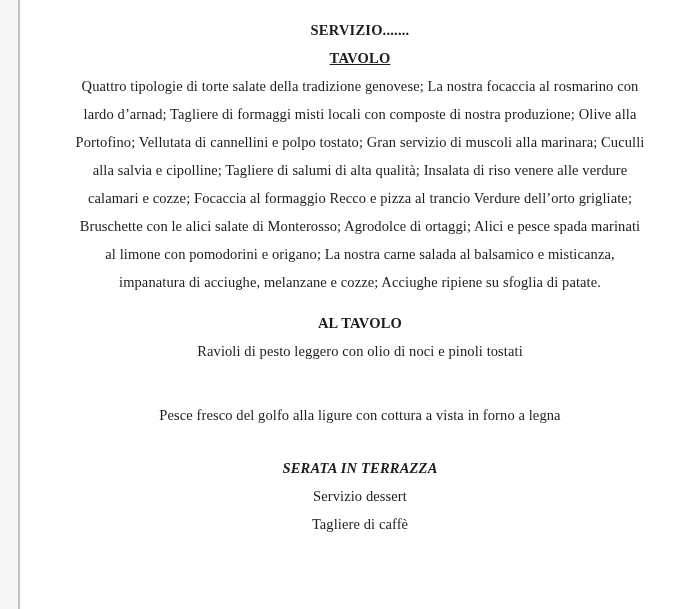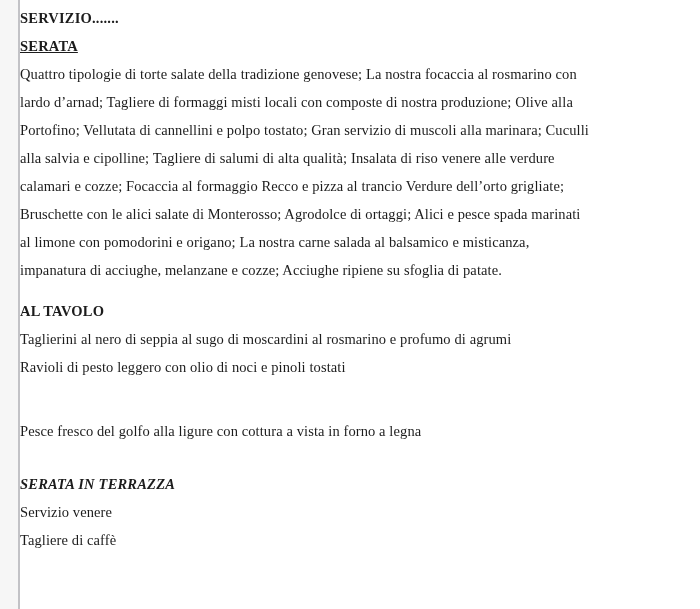--- a/index.html
+++ b/index.html
@@ -24,22 +24,22 @@
     width: 18px;
     background: #f6f6f6;
     border-right: 2px solid #c2c2c6;
   }
   .page {
     position: absolute;
     left: 20px; top: 0;
     width: 680px;
     height: 609px;
     background: #ffffff;
-    text-align: left;
-    padding-top: 4px;
+    text-align: center;
+    padding-top: 16px;
     box-sizing: border-box;
   }
   .line {
     line-height: 28px;
     font-size: 14.5px;
     white-space: nowrap;
     letter-spacing: 0.1px;
   }
   .heading {
     font-weight: bold;
@@ -55,39 +55,38 @@
 </head>
 <body>
 
 <div class="stage">
   <div class="gutter"></div>
 
   <div class="page">
 
     <div class="line heading">SERVIZIO.......</div>
 
-    <div class="line heading underlined">SERATA</div>
+    <div class="line heading underlined">TAVOLO</div>
 
     <div>
       <div class="line">Quattro tipologie di torte salate della tradizione genovese; La nostra focaccia al rosmarino con</div>
       <div class="line">lardo d’arnad; Tagliere di formaggi misti locali con composte di nostra produzione; Olive alla</div>
       <div class="line">Portofino; Vellutata di cannellini e polpo tostato; Gran servizio di muscoli alla marinara; Cuculli</div>
       <div class="line">alla salvia e cipolline; Tagliere di salumi di alta qualità; Insalata di riso venere alle verdure</div>
       <div class="line">calamari e cozze; Focaccia al formaggio Recco e pizza al trancio Verdure dell’orto grigliate;</div>
       <div class="line">Bruschette con le alici salate di Monterosso; Agrodolce di ortaggi; Alici e pesce spada marinati</div>
       <div class="line">al limone con pomodorini e origano; La nostra carne salada al balsamico e misticanza,</div>
       <div class="line">impanatura di acciughe, melanzane e cozze; Acciughe ripiene su sfoglia di patate.</div>
     </div>
 
     <div class="line heading sp-altavolo">AL TAVOLO</div>
 
-    <div class="line">Taglierini al nero di seppia al sugo di moscardini al rosmarino e profumo di agrumi</div>
     <div class="line">Ravioli di pesto leggero con olio di noci e pinoli tostati</div>
 
     <div class="line sp-maincourse">Pesce fresco del golfo alla ligure con cottura a vista in forno a legna</div>
 
     <div class="line heading sp-serata">SERATA IN TERRAZZA</div>
 
-    <div class="line">Servizio venere</div>
+    <div class="line">Servizio dessert</div>
     <div class="line">Tagliere di caffè</div>
 
   </div>
 </div>
 
 </body></html>

